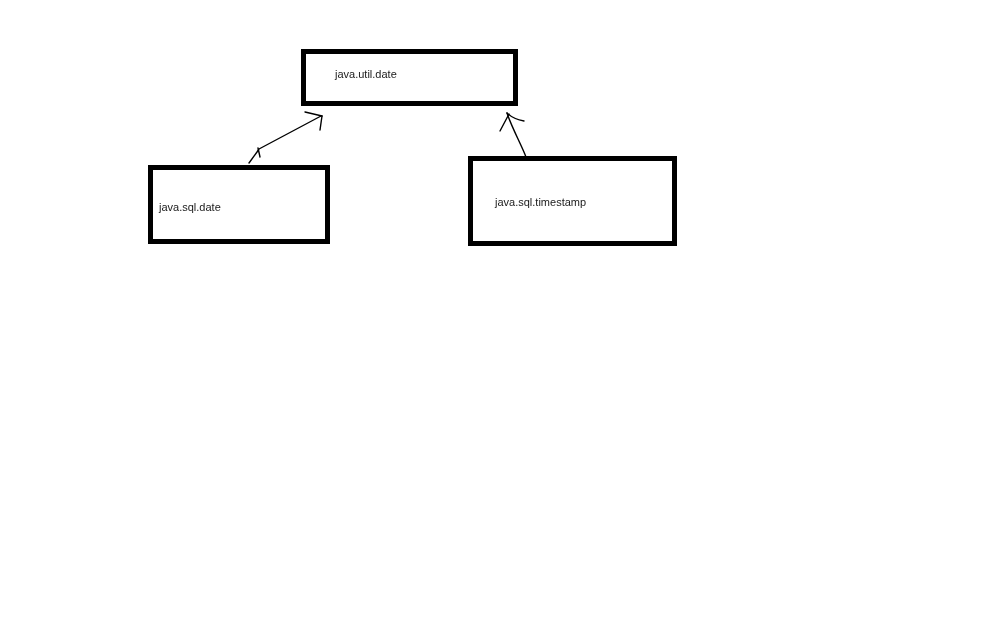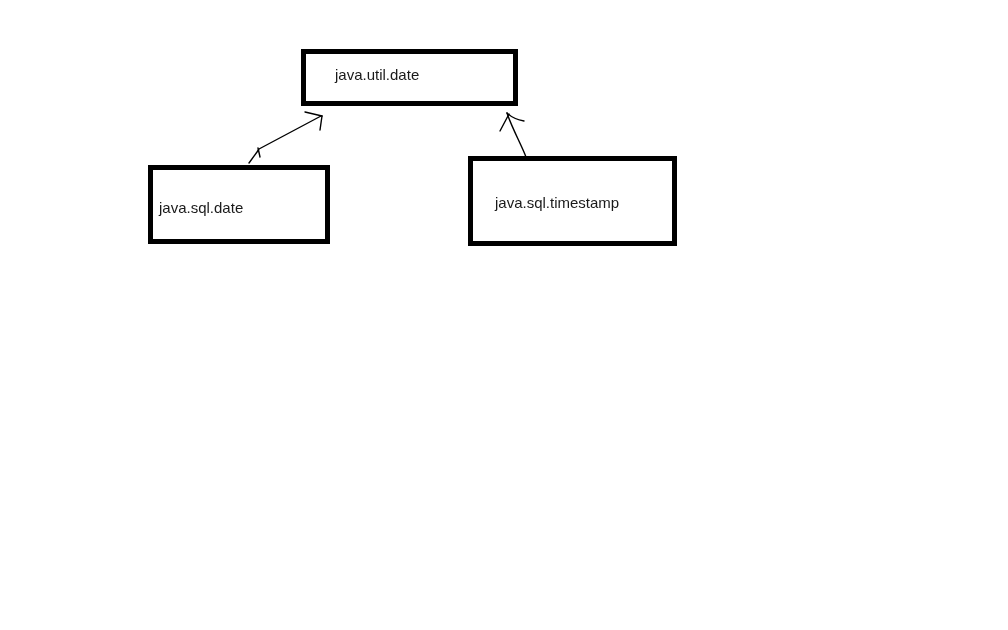--- a/index.html
+++ b/index.html
@@ -16,21 +16,21 @@
     overflow: hidden;
   }
   .node {
     position: absolute;
     box-sizing: border-box;
     border: 5px solid #000000;
     background: #ffffff;
     display: flex;
     align-items: center;
     color: #1a1a1a;
-    font-size: 15px;
+    font-size: 11px;
     line-height: 1;
     white-space: nowrap;
   }
   .node-top {
     left: 301px;
     top: 49px;
     width: 217px;
     height: 57px;
     padding-left: 29px;
   }

